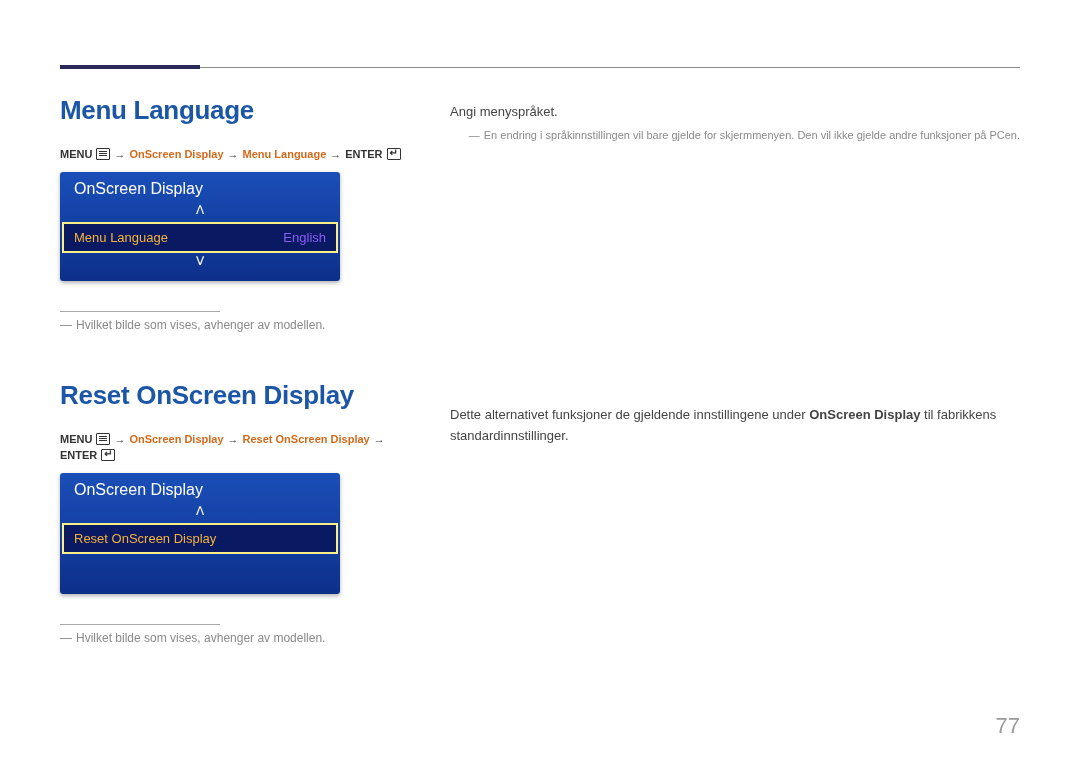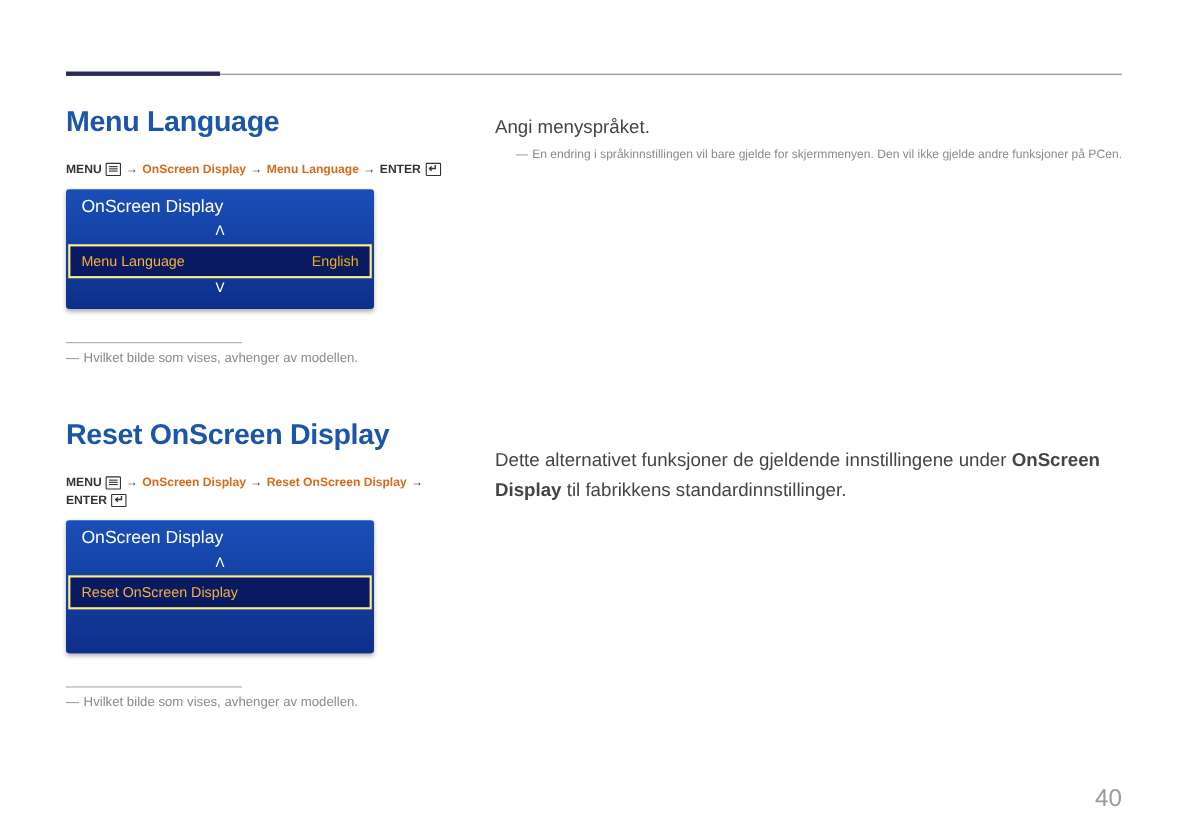--- a/index.html
+++ b/index.html
@@ -113,38 +113,38 @@
     display: flex;
     justify-content: space-between;
     align-items: center;
     background: #0a1a62;
     border: 2px solid #fcef8a;
     margin: 0 2px;
     padding: 6px 10px;
     font-size: 13px;
   }
   .osd-item .label { color: #f6b23a; }
-  .osd-item .value { color: #eab308; }
+  .osd-item .value { color: #8b5cf6; }
   .osd-widget.short .osd-bottom-pad { height: 40px; }
   .osd-bottom-pad { height: 8px; }
 
   .footnote-rule {
     width: 160px;
     border-top: 1px solid #aaa;
     margin-top: 30px;
     margin-bottom: 6px;
   }
   .footnote {
     font-size: 12px;
     color: #8a8a8a;
   }
   .footnote .dash { margin-right: 4px; }
 
   .body-text {
-    font-size: 17px;
+    font-size: 13px;
     color: #444;
     line-height: 1.6;
   }
   .body-note {
     font-size: 11px;
     color: #8a8a8a;
     line-height: 1.6;
     margin-top: 4px;
     text-indent: -10px;
     padding-left: 10px;
@@ -238,14 +238,14 @@
       <span class="dash">―</span><span>Hvilket bilde som vises, avhenger av modellen.</span>
     </div>
   </div>
 
   <div class="right-col section-2-right">
     <div class="body-text">
       <span>Dette alternativet funksjoner de gjeldende innstillingene under </span><span class="inline-strong">OnScreen Display</span><span> til fabrikkens standardinnstillinger.</span>
     </div>
   </div>
 
-  <div class="page-num">40</div>
+  <div class="page-num">77</div>
 </div>
 
 </body></html>

